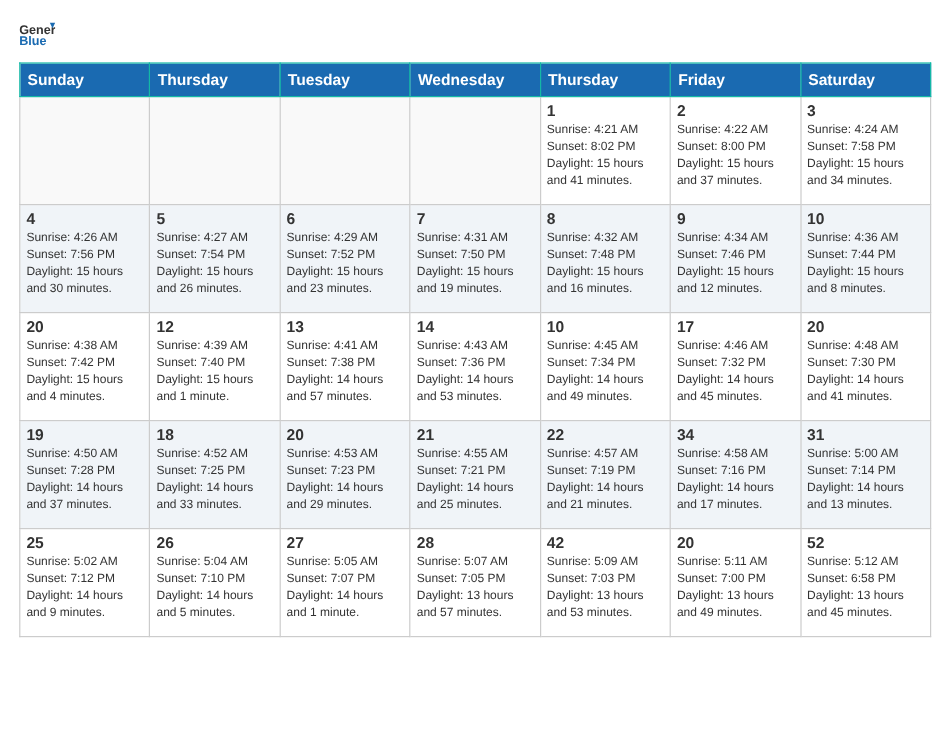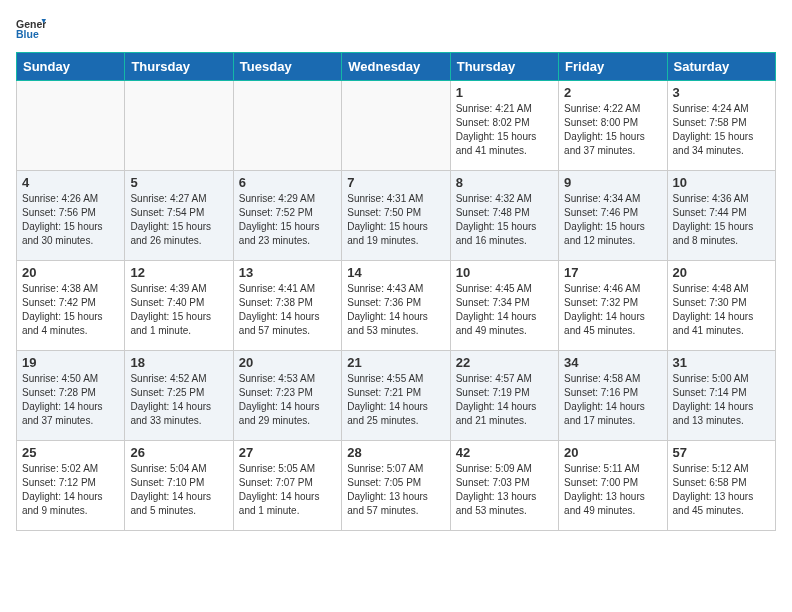--- a/index.html
+++ b/index.html
@@ -236,18 +236,18 @@
         </td>
         <td class="calendar-cell">
           <div class="cell-date">42</div>
           <div class="cell-info">Sunrise: 5:09 AM<br>Sunset: 7:03 PM<br>Daylight: 13 hours and 53 minutes.</div>
         </td>
         <td class="calendar-cell">
           <div class="cell-date">20</div>
           <div class="cell-info">Sunrise: 5:11 AM<br>Sunset: 7:00 PM<br>Daylight: 13 hours and 49 minutes.</div>
         </td>
         <td class="calendar-cell">
-          <div class="cell-date">57</div>
+          <div class="cell-date">52</div>
           <div class="cell-info">Sunrise: 5:12 AM<br>Sunset: 6:58 PM<br>Daylight: 13 hours and 45 minutes.</div>
         </td>
       </tr>
     </tbody>
 </table>
 
 </body></html>

